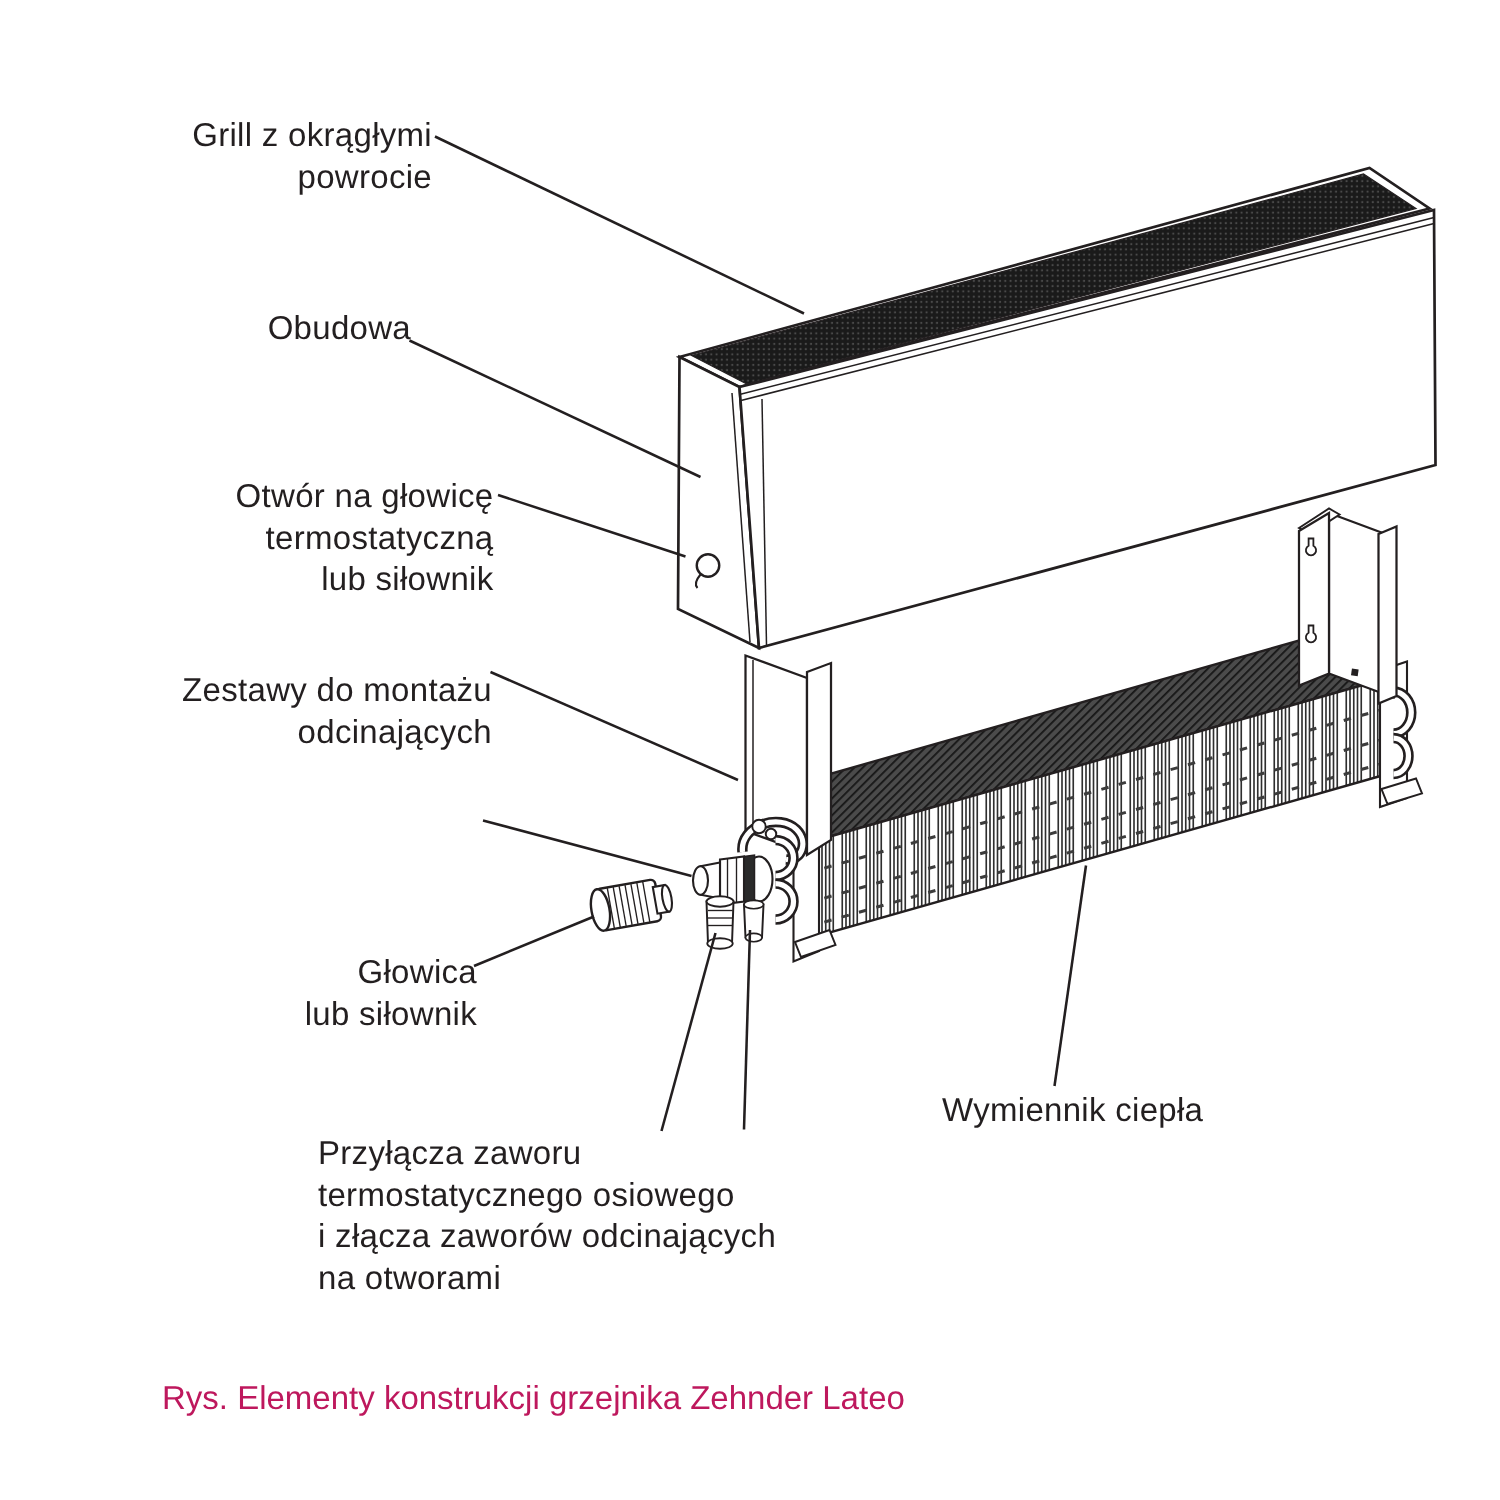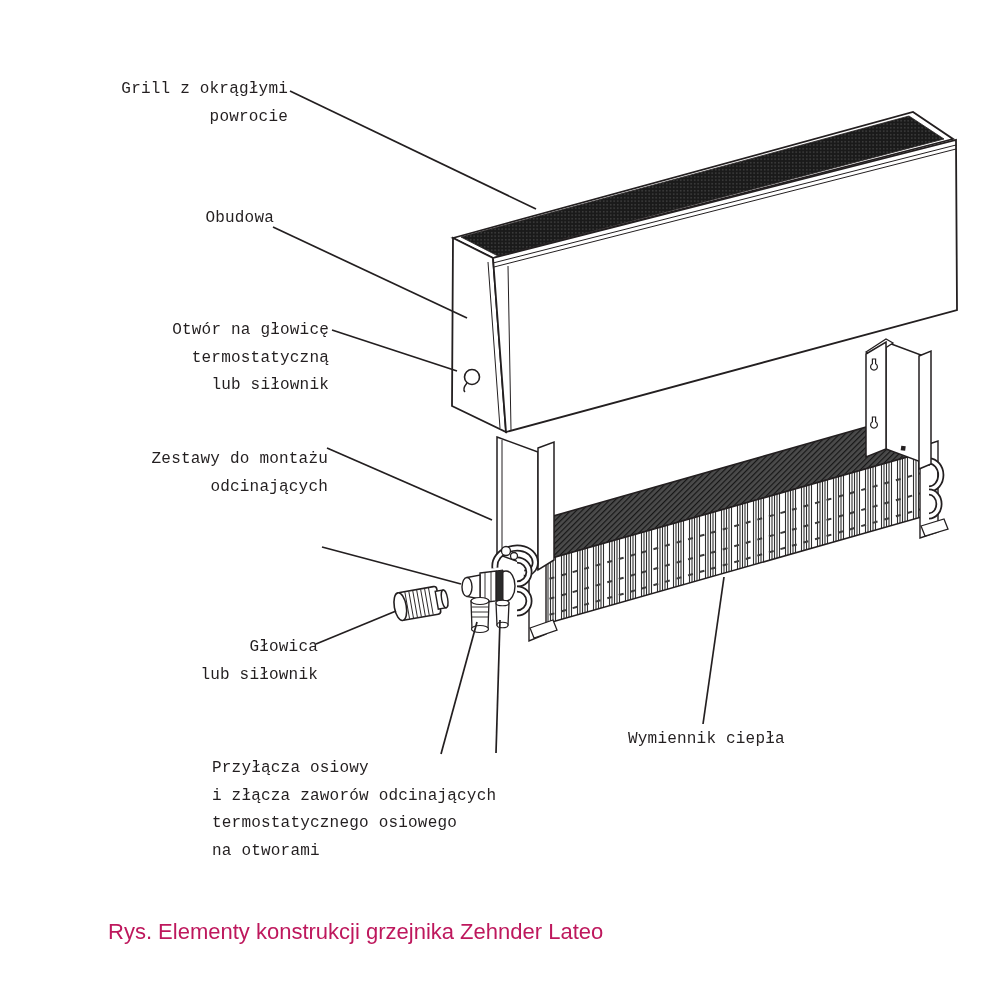--- a/index.html
+++ b/index.html
@@ -3,22 +3,22 @@
 <meta charset="utf-8">
 <style>
   html,body{margin:0;padding:0;background:#ffffff;}
   .stage{
     position:relative;width:1000px;height:1000px;background:#ffffff;overflow:hidden;
     font-family:"Liberation Sans", sans-serif;
   }
   .stage svg{position:absolute;left:0;top:0;}
   .label{
     position:absolute;
-    font-size:16px;line-height:27.5px;color:#231f20;
-    white-space:nowrap;letter-spacing:.2px;font-family:Liberation Mono, monospace;
+    font-size:22px;line-height:27.5px;color:#231f20;
+    white-space:nowrap;letter-spacing:.2px;
   }
   .label.r{text-align:right;}
   .caption{position:absolute;font-size:22px;color:#be185d;white-space:nowrap;}
 </style>
 </head>
 <body>
 
 <div class="stage">
 
   <svg width="1000" height="1000" viewBox="0 0 1000 1000">
@@ -174,23 +174,23 @@
     <div>odcinających</div>
   </div>
 
 
   <div class="label r" style="right:682px;top:634px">
     <div>Głowica</div>
     <div>lub siłownik</div>
   </div>
 
   <div class="label" style="left:212px;top:755px">
-    <div>Przyłącza osiowy</div>
+    <div>Przyłącza zaworu</div>
+    <div>termostatycznego osiowego</div>
     <div>i złącza zaworów odcinających</div>
-    <div>termostatycznego osiowego</div>
     <div>na otworami</div>
   </div>
 
   <div class="label" style="left:628px;top:726px">
     <div>Wymiennik ciepła</div>
   </div>
 
   <div class="caption" style="left:108px;top:919px">Rys. Elementy konstrukcji grzejnika Zehnder Lateo</div>
 
 </div>

